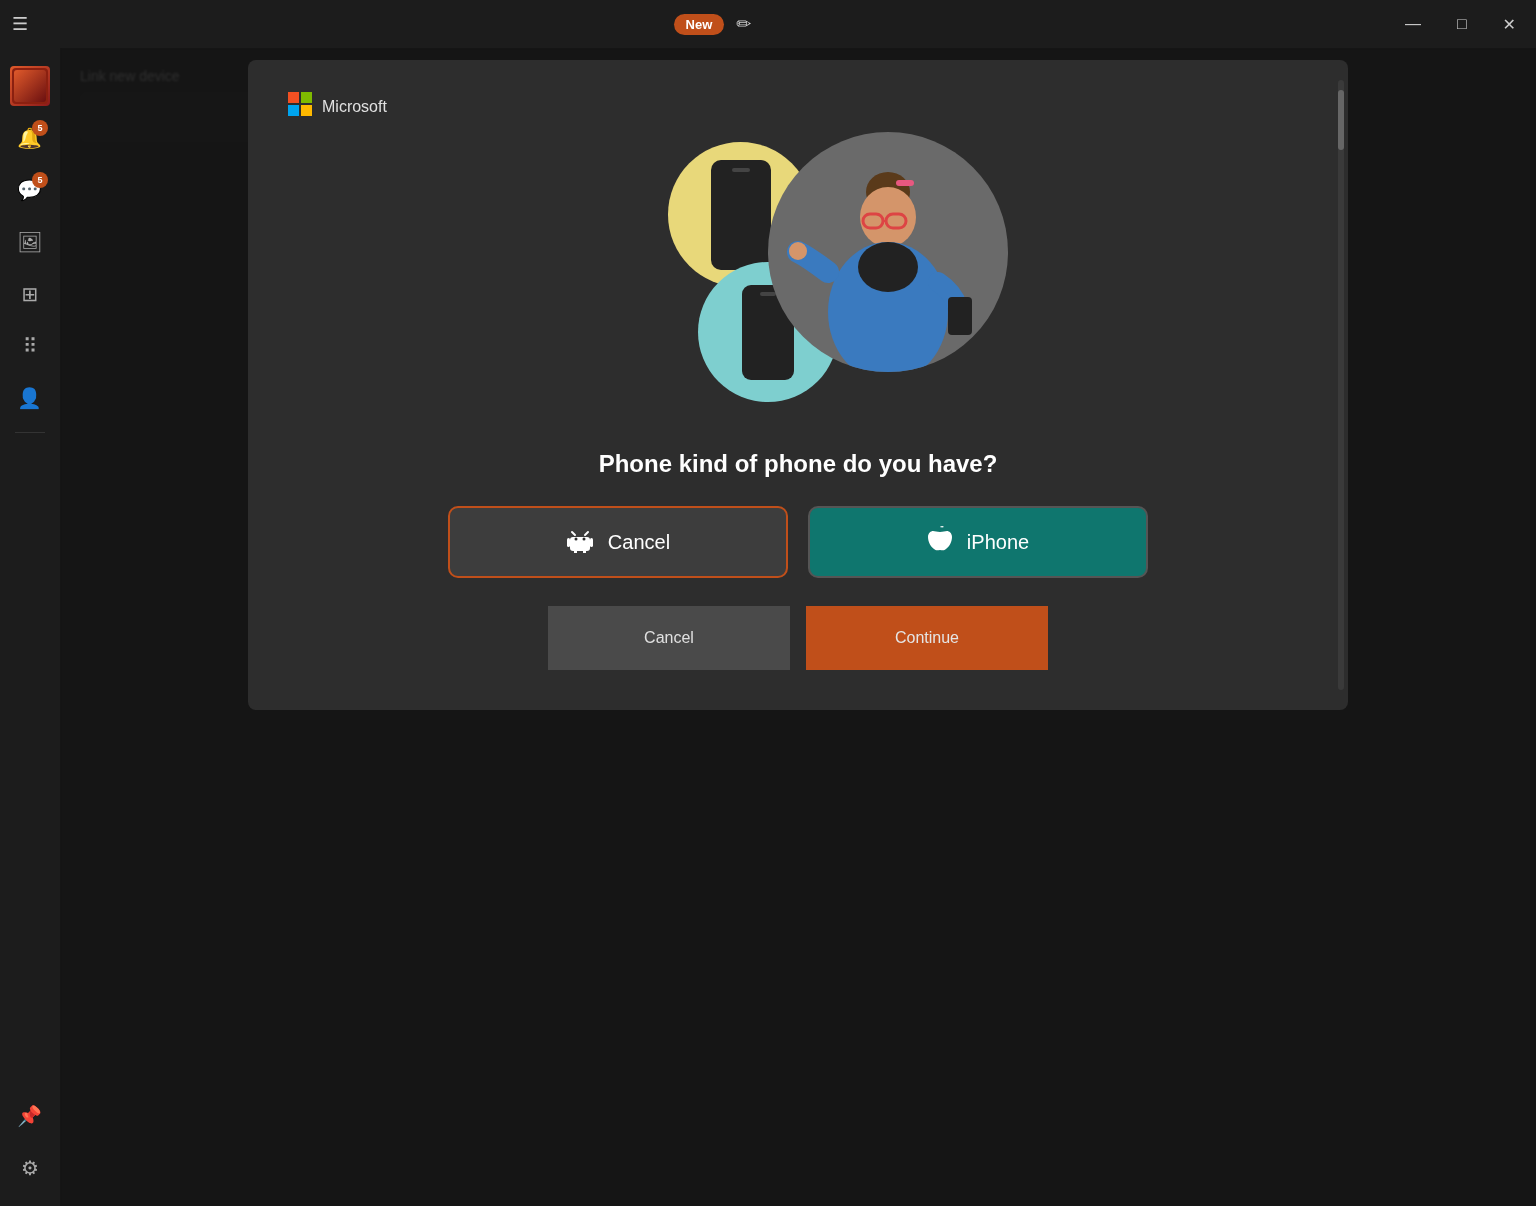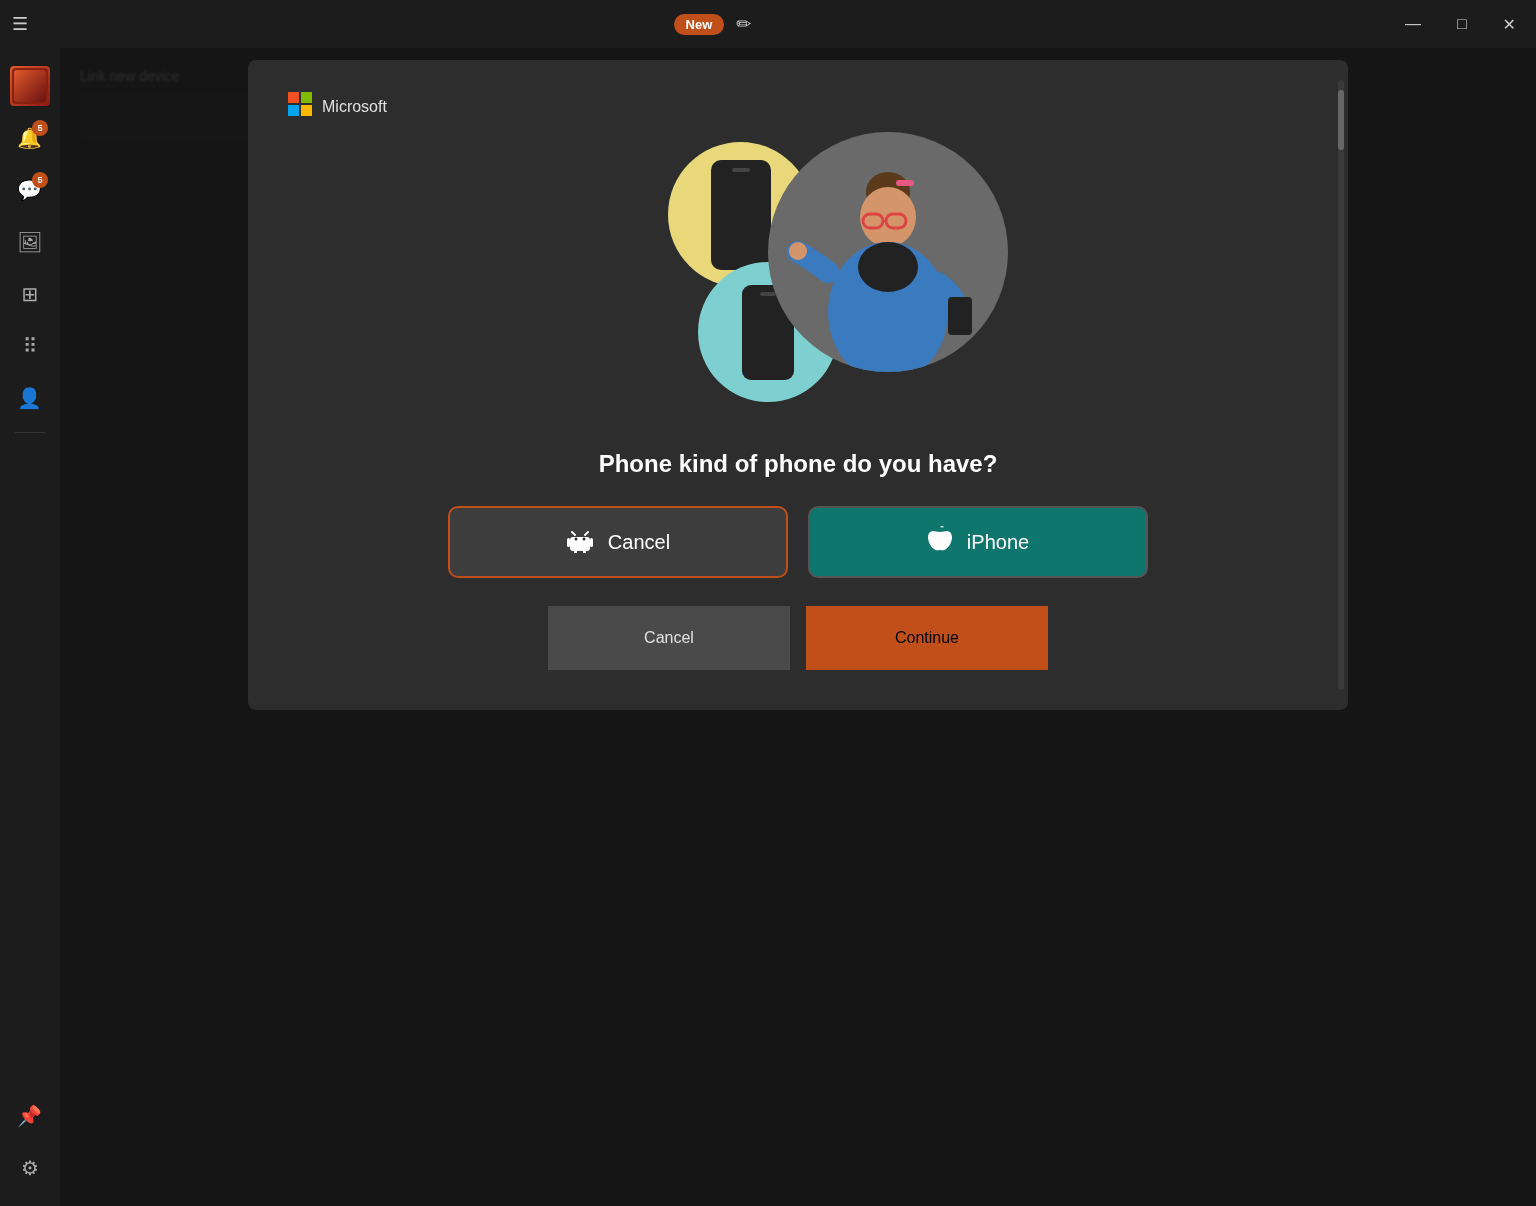--- a/index.html
+++ b/index.html
@@ -374,21 +374,21 @@
       font-size: 16px;
       font-weight: 500;
       cursor: pointer;
     }
     .cancel-btn {
       background: #4a4a4a;
       color: #e0e0e0;
     }
     .continue-btn {
       background: #c04f1a;
-      color: #000000;
+      color: #e5e5e5;
     }
 
     
     .dialog-scrollbar {
       position: absolute;
       right: 4px;
       top: 20px;
       bottom: 20px;
       width: 6px;
       background: #3a3a3a;

